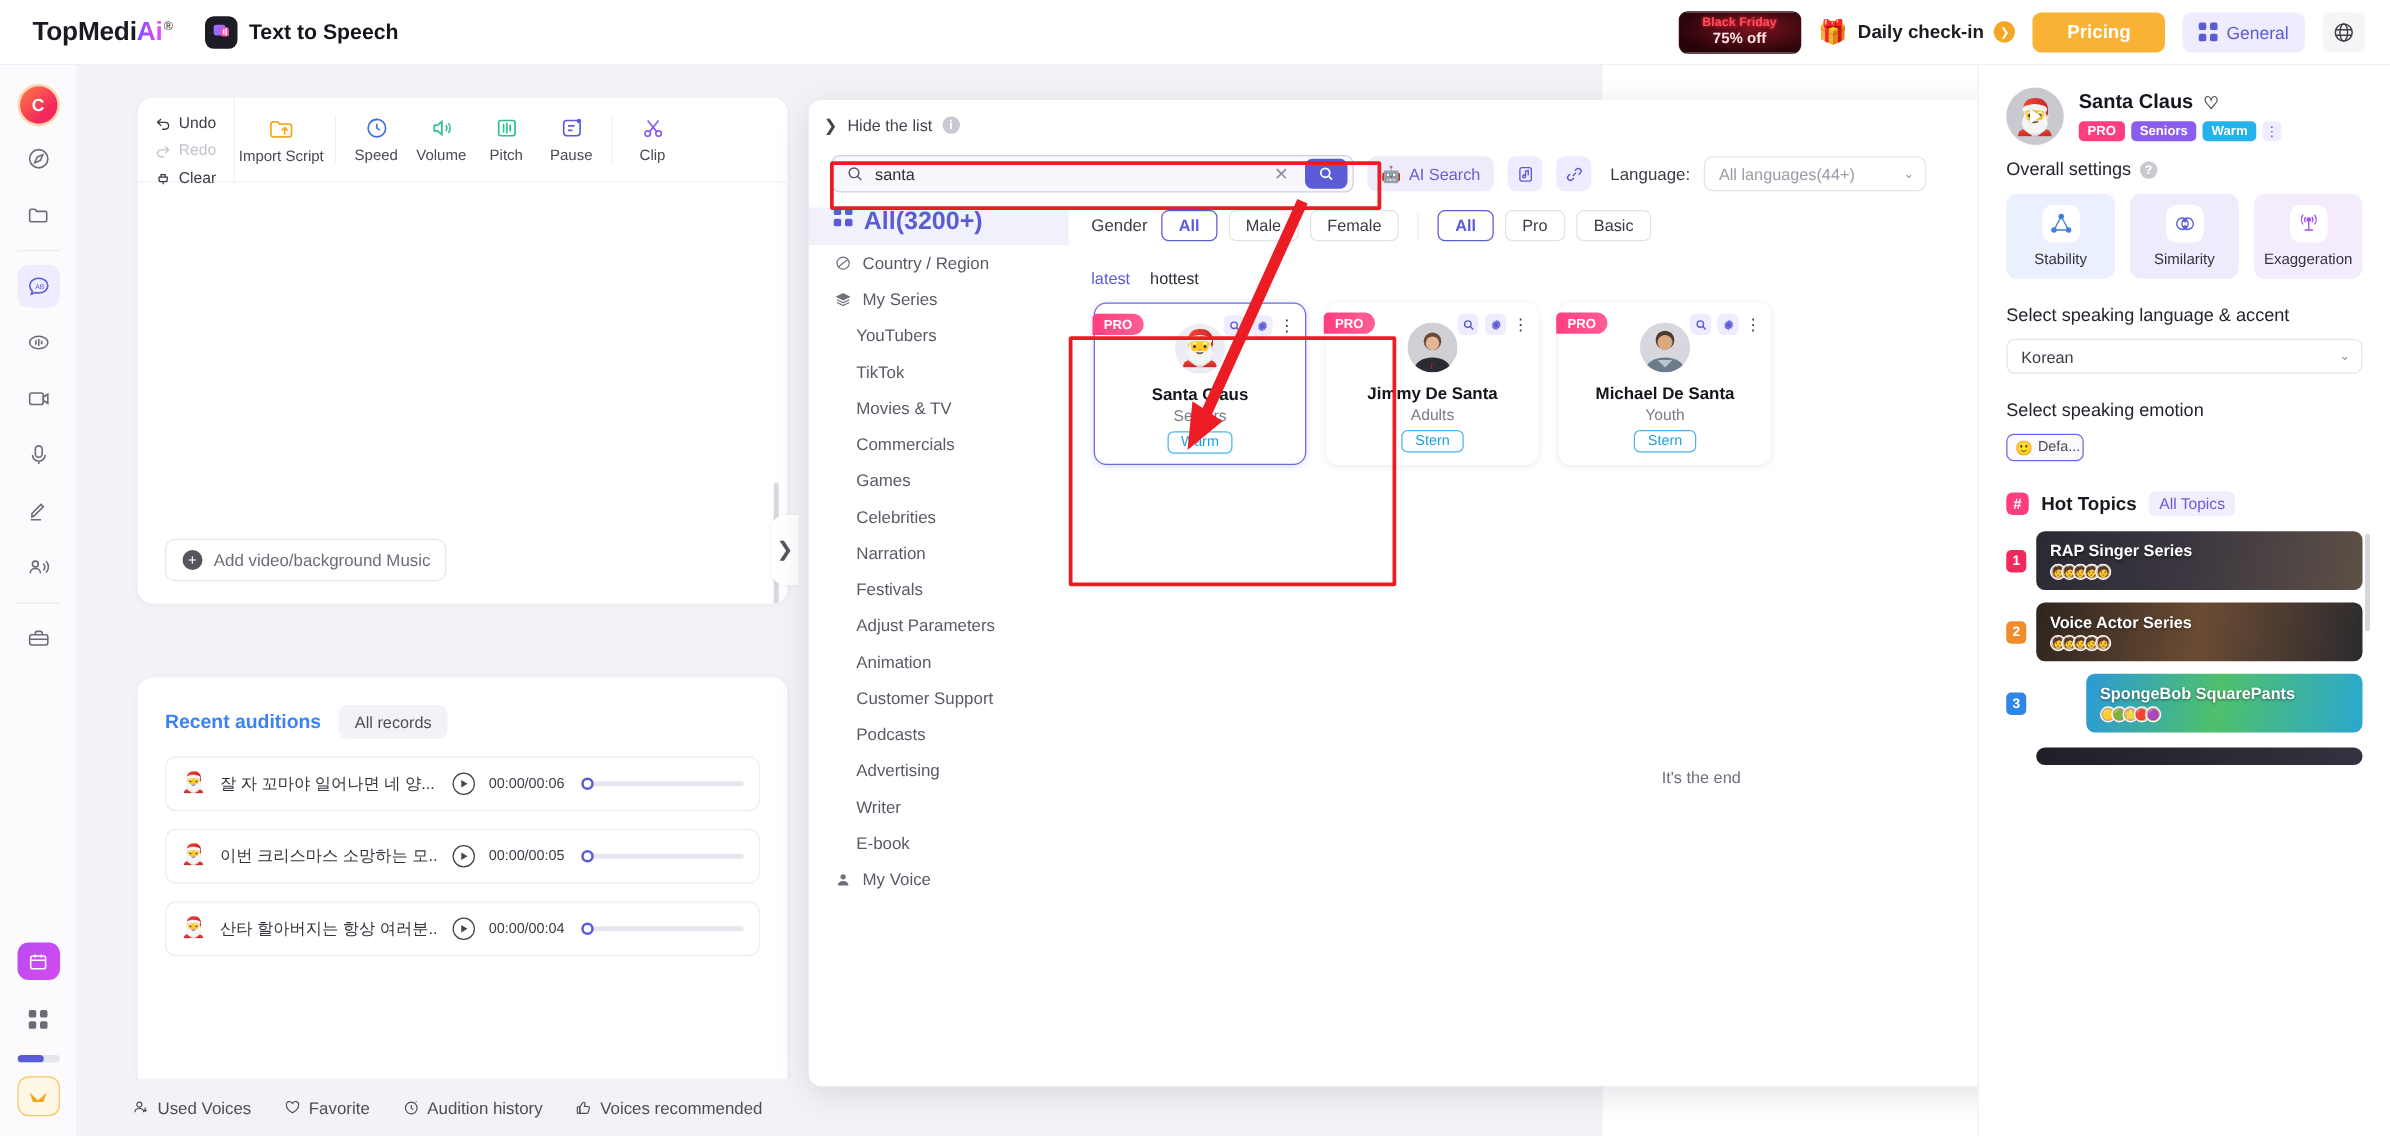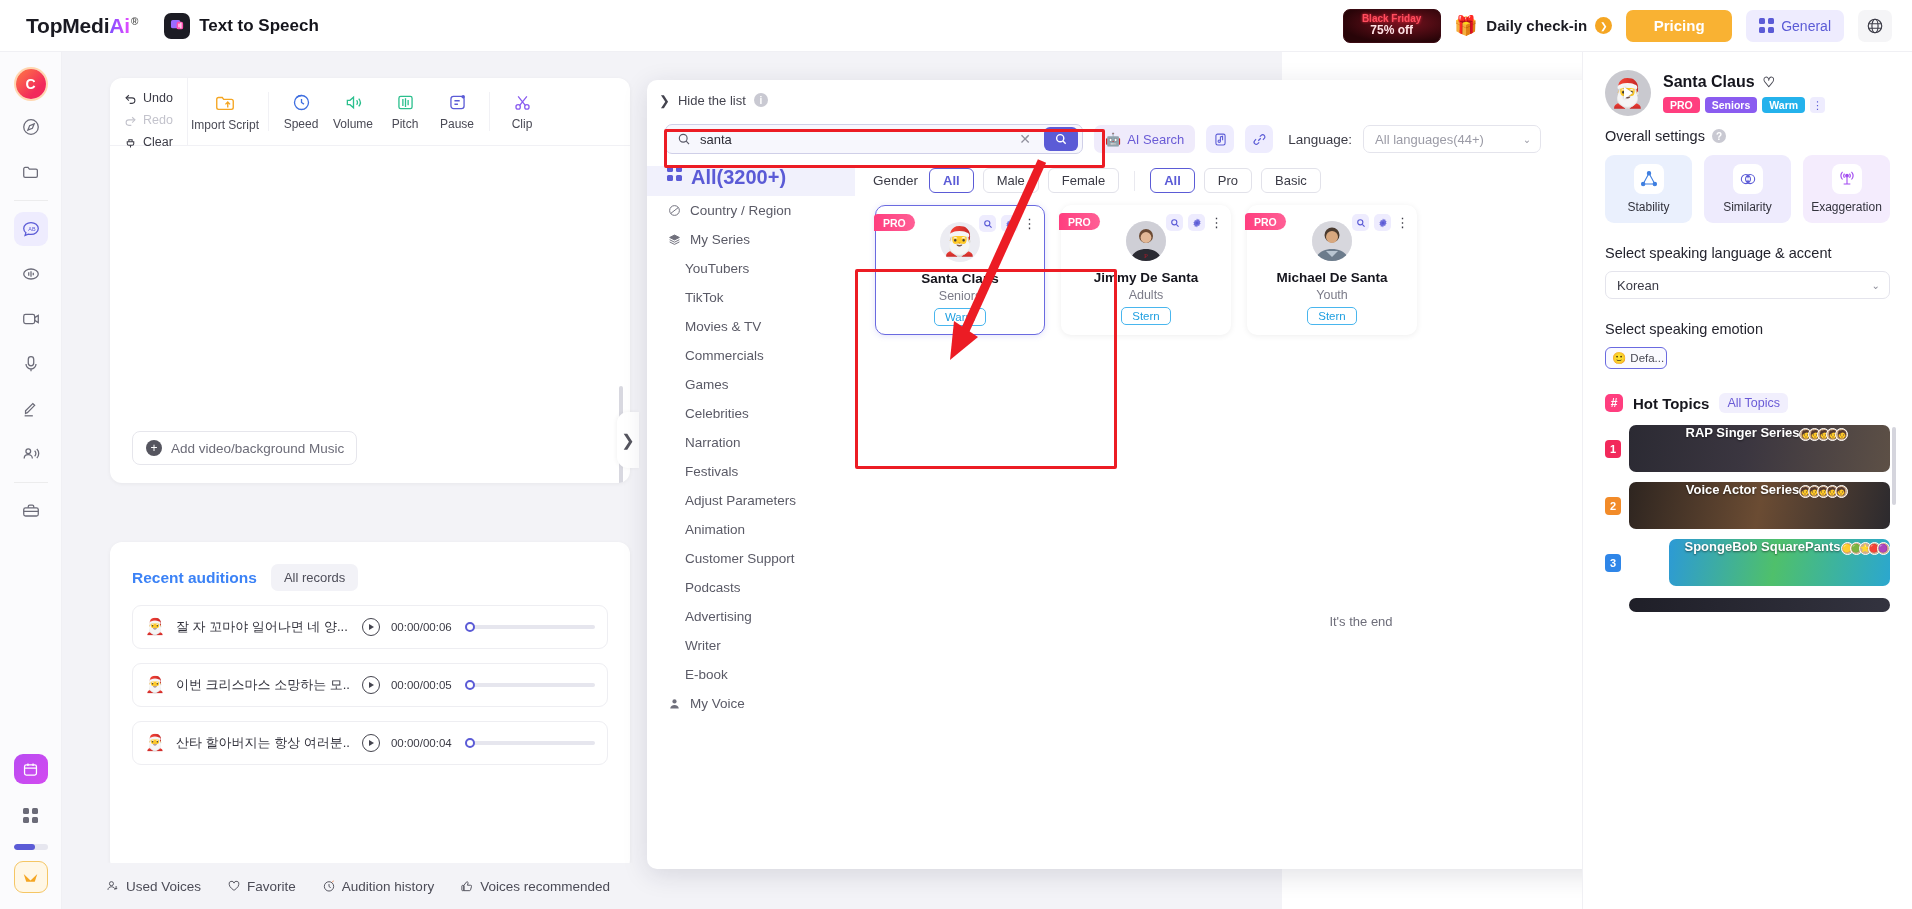--- a/index.html
+++ b/index.html
@@ -336,21 +336,21 @@
     display:flex;align-items:center;justify-content:center;
   }
   .hot-title { font-size: 15px; font-weight: 700; color:#17171e; }
   .all-topics { font-size: 12.5px; color:#6a5bd6; background:#f1effd; border-radius:6px; padding: 3px 8px; cursor:pointer;}
   .topics { margin-top: 12px; position:relative; }
   .topic-row { display:flex; align-items:center; gap: 8px; margin-bottom: 10px; }
   .rank { width:16px;height:18px;border-radius:4px;color:#fff;font-size:11px;font-weight:800;display:flex;align-items:center;justify-content:center;}
   .rank.r1{background:#f2295b;} .rank.r2{background:#f28b29;} .rank.r3{background:#2f86e8;}
   .tcard {
     flex:1; height: 47px; border-radius: 7px; position:relative; overflow:hidden;
-    display:flex; justify-content:center; padding-left: 11px; cursor:pointer;
+    display:flex; flex-direction:column; justify-content:center; padding-left: 11px; cursor:pointer;
   }
   .tcard.t1 { background: linear-gradient(100deg,#2b2a33 0%,#3b3640 45%,#5d5046 100%); }
   .tcard.t2 { background: linear-gradient(100deg,#2e2520 0%,#6b4c33 50%,#2c2a2e 100%); }
   .tcard.t3 { background: linear-gradient(100deg,#2c9ad6 0%,#4fc06b 48%,#2ba7cf 100%); margin-left: 40px; }
   .tcard.t4 { background: linear-gradient(100deg,#1f1f28 0%,#33333f 100%); }
   .tname { font-size: 13px; font-weight: 800; color:#fff; text-shadow: 0 1px 2px rgba(0,0,0,.5); }
   .tfaces { display:flex; margin-top: 3px; }
   .tf { width: 13px;height:13px;border-radius:50%;border:1.2px solid #fff;margin-right:-4px;
         background:#cfae8e; font-size:8px; display:flex;align-items:center;justify-content:center;}
   .topic-scroll { position:absolute; right: -6px; top: 2px; width: 4px; height: 78px; background:#d5d5dd; border-radius:2px;}
@@ -785,20 +785,24 @@
       <div class="grid-col">
         <div class="filters">
           <span class="f-label">Gender</span>
           <div class="pill on">All</div>
           <div class="pill">Male</div>
           <div class="pill">Female</div>
           <div class="f-sep"></div>
           <div class="pill on">All</div>
           <div class="pill">Pro</div>
           <div class="pill">Basic</div>
+        </div>
+        <div class="sorts">
+          <span class="sort on">latest</span>
+          <span class="sort">hottest</span>
         </div>
 
         <div class="cards">
 
           <div class="vcard sel">
             <div class="pro-tag">PRO</div>
             <div class="card-acts">
               <span class="act-sq">
                 <svg width="10" height="10" viewBox="0 0 14 14" fill="none" stroke="#5b5bd6" stroke-width="1.6">
                     <circle cx="6" cy="6" r="3.6"></circle>

